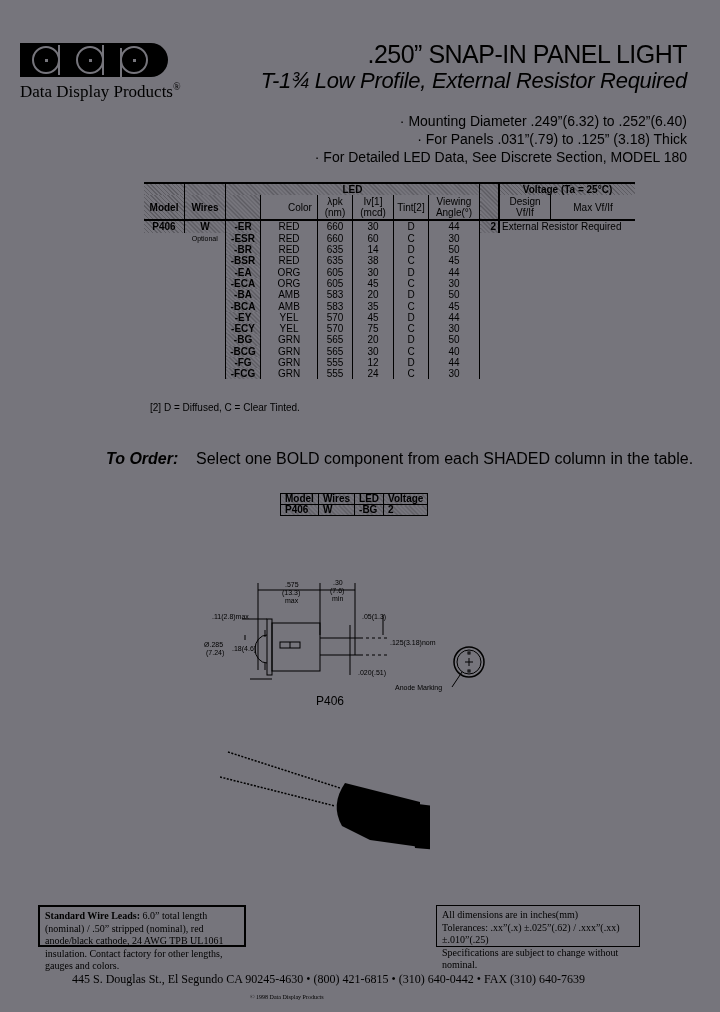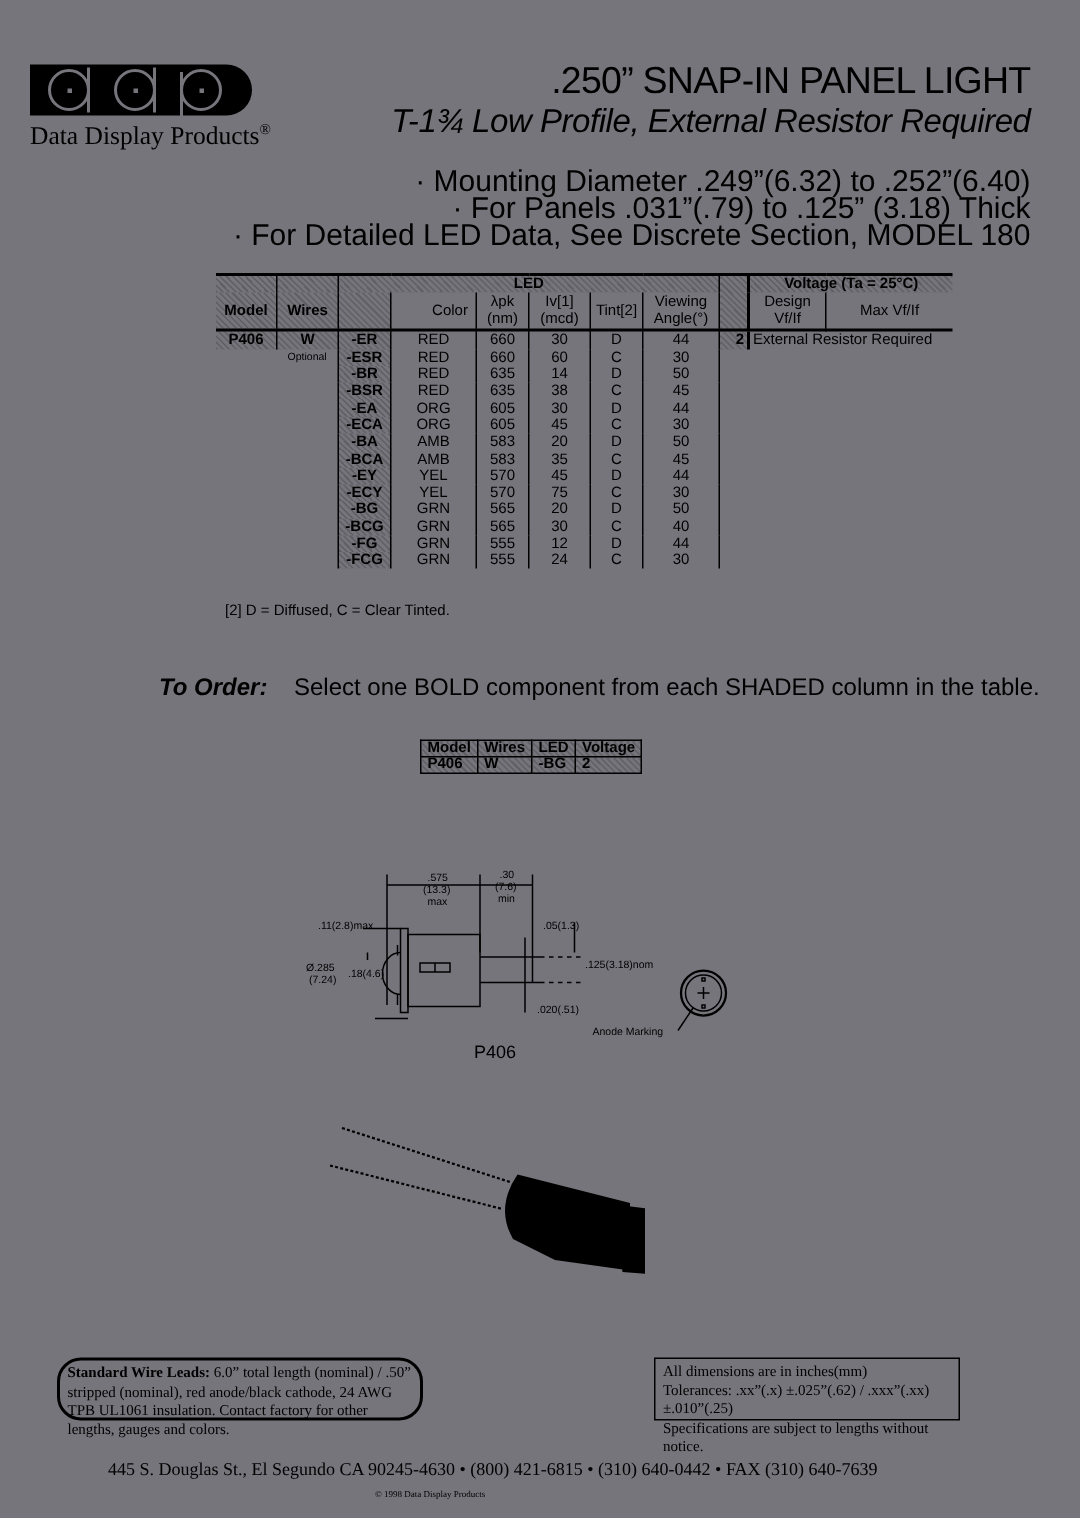--- a/index.html
+++ b/index.html
@@ -7,40 +7,40 @@
   .abs { position:absolute; }
   
   .logo-box { left:20px; top:43px; width:148px; height:34px; background:#000; border-radius:0 17px 17px 0; }
   .logo-letter { position:absolute; top:3px; width:28px; height:28px; border:2px solid #76757c; border-radius:50%; box-sizing:border-box; }
   .logo-letter .stem { position:absolute; width:2px; background:#76757c; }
   .logo-letter .dot { position:absolute; left:11px; top:11px; width:3px; height:3px; background:#76757c; }
   .brand { left:20px; top:81px; font-family:"Liberation Serif", serif; font-size:17px; }
   .brand sup { font-size:10px; }
   .title { right:33px; top:40px; font-size:25px; letter-spacing:-0.5px; }
   .subtitle { right:33px; top:68px; font-size:22px; font-style:italic; letter-spacing:-0.3px; }
-  .bullets { right:33px; top:112px; text-align:right; font-size:20px; line-height:18px; }
+  .bullets { right:33px; top:112px; text-align:right; font-size:14px; line-height:18px; }
   
   table.spec { position:absolute; left:144px; top:182px; border-collapse:collapse; font-size:10px; }
   table.spec td, table.spec th { padding:0 2px; text-align:center; font-weight:normal; height:11.3px; line-height:11px; }
   .shaded { background-image:repeating-linear-gradient(45deg, #5e5d63 0 1px, transparent 1px 3px); }
   .b { font-weight:bold !important; }
   .vl { border-left:1px solid #000; }
   .vr { border-right:1px solid #000; }
   .bt { border-top:2px solid #000; }
   .bb { border-bottom:2px solid #000; }
   .notes { left:150px; top:402px; font-size:10px; line-height:12px; }
   .order { left:106px; top:452px; font-size:16px; line-height:13px; }
   .order .lbl { display:inline-block; width:90px; font-weight:bold; font-style:italic; }
   table.example { position:absolute; left:280px; top:493px; border-collapse:collapse; font-size:10px; }
   table.example td { padding:0 4px; border:1px solid #000; font-weight:bold; height:10px; line-height:10px; }
   .diagram { left:190px; top:575px; }
   .diag-label { left:316px; top:694px; font-size:12px; }
   .photo { left:220px; top:740px; }
   .box { border:2px solid #000; font-family:"Liberation Serif", serif; font-size:10px; line-height:12.5px; padding:3px 5px; box-sizing:border-box; }
-  .box-left { left:38px; top:905px; width:244px; height:42px;border-radius:16px; }
+  .box-left { left:38px; top:905px; width:208px; height:42px; }
   .box-right { left:436px; top:905px; width:204px; height:42px; border-width:1px; }
   .footer { left:72px; top:972px; font-family:"Liberation Serif", serif; font-size:12px; }
   .pageno { left:676px; top:972px; font-family:"Liberation Serif", serif; font-size:12px; font-weight:bold;margin-left:48px; }
   .copyright { left:250px; top:994px; font-family:"Liberation Serif", serif; font-size:6px; }
 </style>
 </head>
 <body>
 
 <div class="abs logo-box">
   <div class="logo-letter" style="left:12px;">
@@ -327,18 +327,18 @@
     <line x1="0" y1="37" x2="115" y2="66"></line>
   </g>
   <path d="M125 43 L 200 62 L 200 107 L 150 100 L 122 86 Q 110 65 125 43 Z" fill="#000"></path>
   <path d="M190 63 L 230 68 Q 235 93 220 110 L 195 108 Z" fill="#000"></path>
 </svg>
 
 <div class="abs box box-left"><b>Standard Wire Leads:</b><span> 6.0” total length (nominal) / .50” stripped (nominal), red anode/black cathode, 24 AWG TPB UL1061 insulation.  Contact factory for other lengths, gauges and colors.</span></div>
 <div class="abs box box-right">
   <div>All dimensions are in inches(mm)</div>
   <div>Tolerances: .xx”(.x) ±.025”(.62) / .xxx”(.xx)±.010”(.25)</div>
-  <div>Specifications are subject to lengths without notice.</div>
+  <div>Specifications are subject to change without nominal.</div>
 </div>
 
 <div class="abs footer">445 S. Douglas St., El Segundo CA 90245-4630 • (800) 421-6815 • (310) 640-0442 • FAX (310) 640-7639</div>
 <div class="abs pageno">41</div>
 <div class="abs copyright">© 1998 Data Display Products</div>
 
 </body></html>

